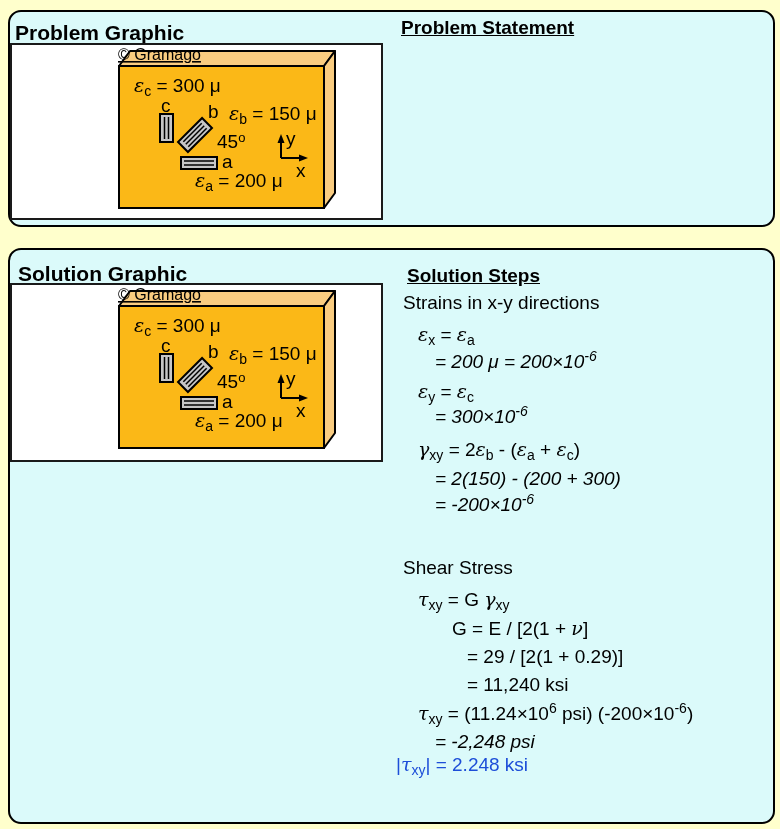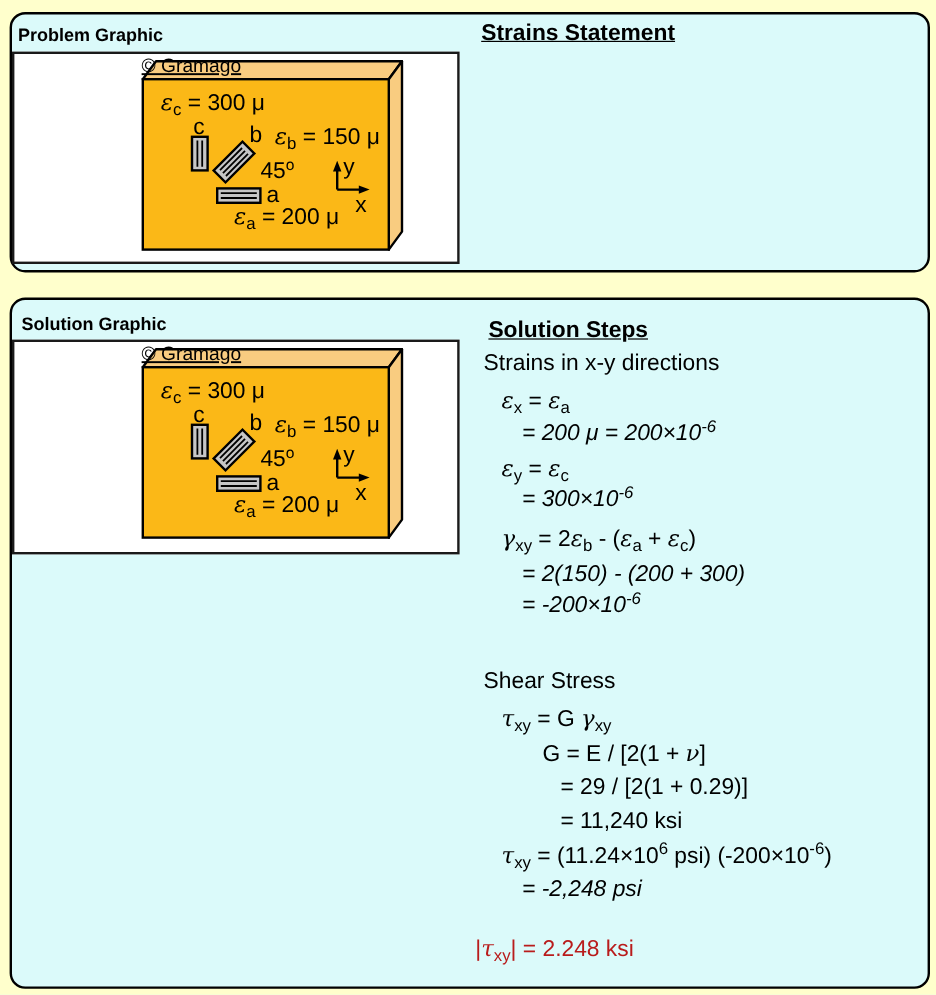--- a/index.html
+++ b/index.html
@@ -8,21 +8,21 @@
     background:#FFFFCC;
     font-family:"Liberation Sans",sans-serif;
     color:#000;
   }
   .panel{
     position:absolute;left:8px;box-sizing:border-box;width:767px;
     background:#DBFAFA;border:2px solid #000;border-radius:13px;
   }
   #problem-panel{top:10px;height:217px;}
   #solution-panel{top:248px;height:576px;}
-  .gtitle{position:absolute;font-size:15px;font-weight:bold;white-space:nowrap;}
+  .gtitle{position:absolute;font-size:21px;font-weight:bold;white-space:nowrap;}
   .sec-title{font-size:19px;font-weight:bold;text-decoration:underline;white-space:nowrap;}
   .gbox{
     position:absolute;box-sizing:border-box;width:373px;
     background:#FFF;border:2px solid #1a1a1a;padding-left:32px;
   }
   #problem-gbox{left:0;top:31px;height:177px;}
   #solution-gbox{left:0;top:33px;height:179px;}
   .block-svg{display:block;width:369px;height:173px;}
   svg text{font-family:"Liberation Sans",sans-serif;fill:#000;}
   .gsym{font-family:"DejaVu Serif",serif;font-style:italic;}
@@ -31,21 +31,21 @@
   .statement{margin-top:12px;font-size:19px;line-height:24px;}
   .steps-col{position:absolute;left:385px;top:14px;width:374px;font-size:19px;line-height:23px;}
   .steps-h{margin-left:8px;margin-top:8px;}
   .eq{white-space:nowrap;}
   .ind1{margin-left:23px;}
   .ind2{margin-left:40px;font-style:italic;}
   .ind3{margin-left:57px;}
   .ind4{margin-left:72px;}
   sub{font-size:14px;vertical-align:-4px;line-height:0;}
   sup{font-size:14px;vertical-align:7px;line-height:0;}
-  .result{color:#b91c1c;margin-top:27px;margin-left:1px;white-space:nowrap;}
+  .result{color:#1d4ed8;margin-left:1px;white-space:nowrap;}
   .wm{text-decoration:underline;}
 </style>
 </head>
 <body>
 
 <div class="panel" id="problem-panel">
   <div class="gtitle" style="left:5px;top:9px;">Problem Graphic</div>
 
   <div class="gbox" id="problem-gbox">
     <svg class="block-svg" viewBox="0 0 369 173">
@@ -86,21 +86,21 @@
         <line x1="237" y1="113" x2="257" y2="113"></line>
         <polygon points="237,89 233.5,98 240.5,98" fill="#000" stroke="none"></polygon>
         <polygon points="264,113 255,109.5 255,116.5" fill="#000" stroke="none"></polygon>
       </g>
       <text x="242" y="100" font-size="19">y</text>
       <text x="252" y="132" font-size="19">x</text>
     </svg>
   </div>
 
   <div class="statement-col">
-    <div class="sec-title">Strains Statement</div>
+    <div class="sec-title">Problem Statement</div>
   </div>
 </div>
 
 <div class="panel" id="solution-panel">
   <div class="gtitle" style="left:8px;top:12px;">Solution Graphic</div>
 
   <div class="gbox" id="solution-gbox">
     <svg class="block-svg" viewBox="0 0 369 173">
       <polygon points="75,21 86,6 291,6 280,21" stroke="#000" stroke-width="2" stroke-linejoin="round" fill="#F9CC80"></polygon>
       <polygon points="280,21 291,6 291,148 280,163" stroke="#000" stroke-width="2" stroke-linejoin="round" fill="#F9CC80"></polygon>

